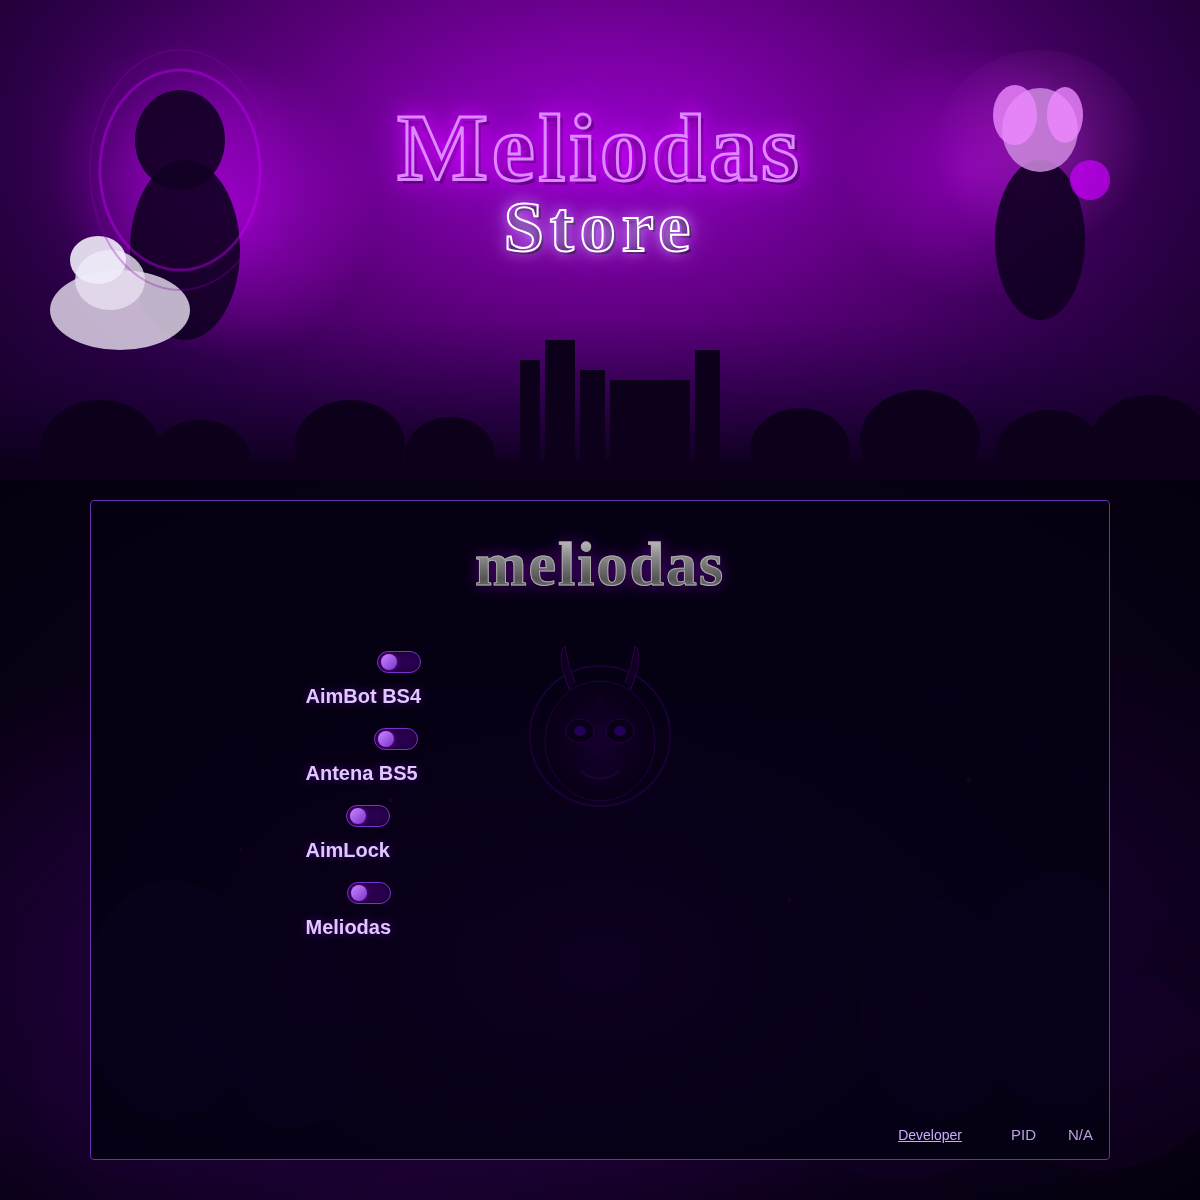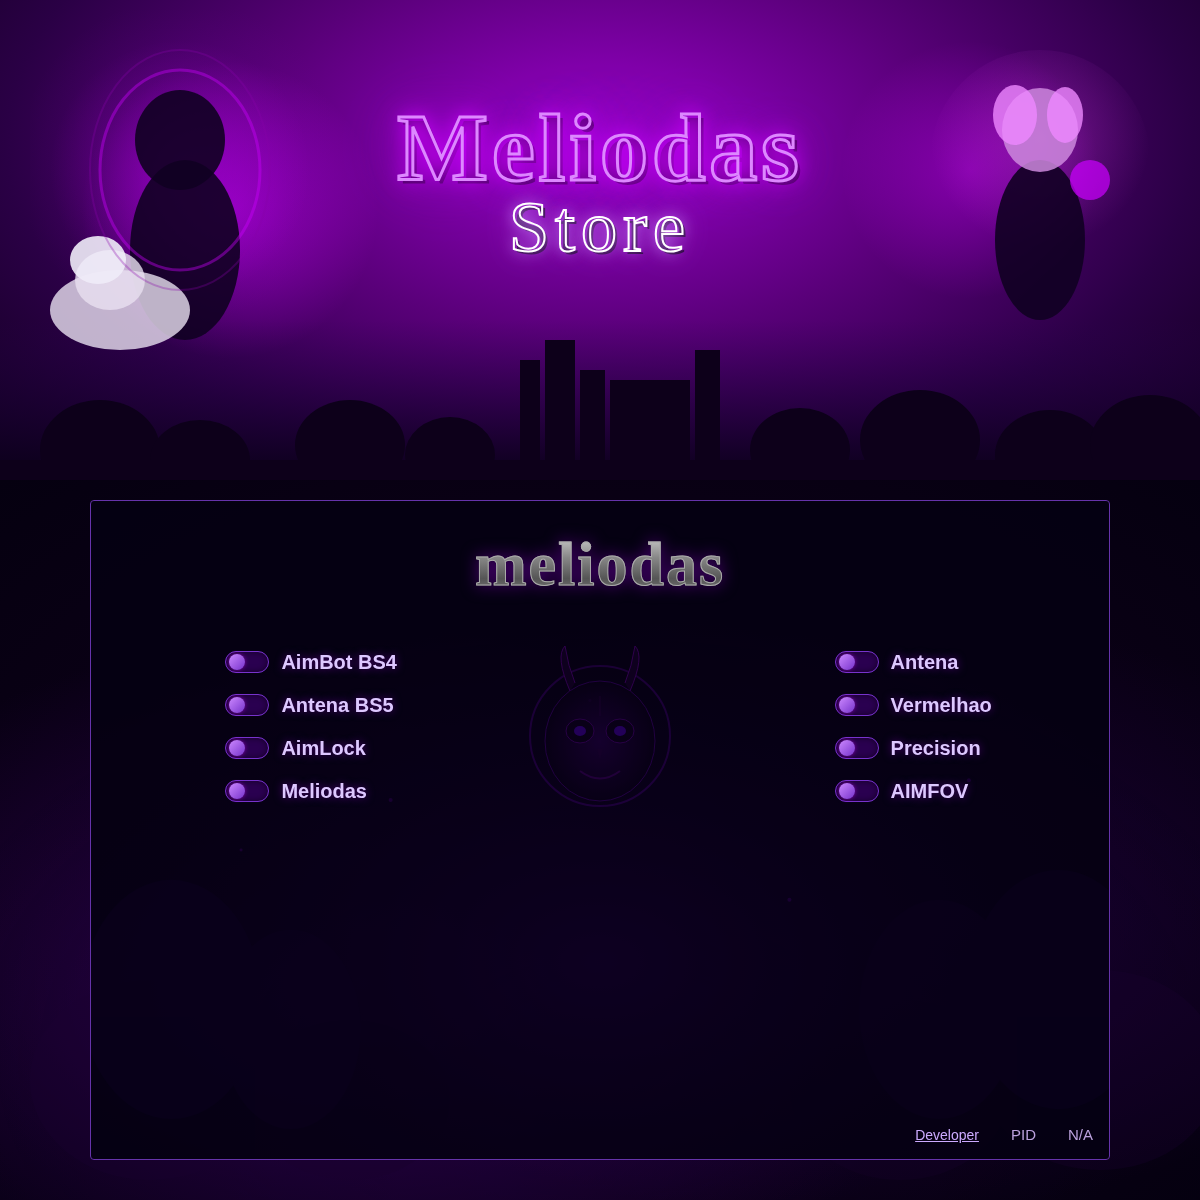--- a/index.html
+++ b/index.html
@@ -94,21 +94,21 @@
         0 0 20px #cc00ff,
         0 0 40px #aa00dd,
         0 0 80px #8800bb,
         4px 4px 0 #330044;
       letter-spacing: 4px;
       display: block;
       line-height: 1;
     }
     .banner-title .store-text {
       font-size: 72px;
-      font-weight: 400;
+      font-weight: 700;
       font-family: 'Georgia', serif;
       color: transparent;
       -webkit-text-stroke: 2px #ffffff;
       text-shadow:
         0 0 15px #cc88ff,
         0 0 30px #aa44dd,
         3px 3px 0 #220033;
       letter-spacing: 6px;
       display: block;
       margin-top: -10px;
@@ -209,23 +209,24 @@
       display: flex;
       flex-direction: column;
       gap: 20px;
       min-width: 200px;
     }
     .toggle-column.left { align-items: flex-start; padding-left: 40px; }
     .toggle-column.right { align-items: flex-start; padding-left: 20px; }
 
     .toggle-row {
       display: flex;
-      align-items: flex-start;
+      align-items: flex-end;
       gap: 12px;
       cursor: pointer;
+      flex-direction: column;
     }
 
     
     .toggle-switch {
       width: 44px;
       height: 22px;
       border-radius: 11px;
       background: #2a0050;
       border: 1.5px solid #7733cc;
       position: relative;
@@ -258,21 +259,21 @@
     }
 
     
     .bottom-bar {
       position: absolute;
       bottom: 16px;
       left: 16px; right: 16px;
       display: flex;
       justify-content: flex-end;
       align-items: center;
-      gap: 12px;
+      gap: 29px;
     }
 
     .developer-link {
       color: #ccaaff;
       font-size: 14px;
       text-decoration: underline;
       cursor: pointer;
     }
 
     .pid-area {
@@ -481,51 +482,20 @@
               <div class="toggle-switch">
                 <div class="knob"></div>
               </div>
               <span class="toggle-label">Meliodas</span>
             </div>
 
           </div>
 
           <div class="center-spacer"></div>
 
-          <div class="toggle-column right">
-
-            <div class="toggle-row">
-              <div class="toggle-switch">
-                <div class="knob"></div>
-              </div>
-              <span class="toggle-label">Antena</span>
-            </div>
-
-            <div class="toggle-row">
-              <div class="toggle-switch">
-                <div class="knob"></div>
-              </div>
-              <span class="toggle-label">Vermelhao</span>
-            </div>
-
-            <div class="toggle-row">
-              <div class="toggle-switch">
-                <div class="knob"></div>
-              </div>
-              <span class="toggle-label">Precision</span>
-            </div>
-
-            <div class="toggle-row">
-              <div class="toggle-switch">
-                <div class="knob"></div>
-              </div>
-              <span class="toggle-label">AIMFOV</span>
-            </div>
-
-          </div>
         </div>
 
         <div class="bottom-bar">
           <span class="developer-link">Developer</span>
           <div class="pid-area">
             <span class="pid-label">PID</span>
             <span class="pid-value">N/A</span>
           </div>
         </div>
 

